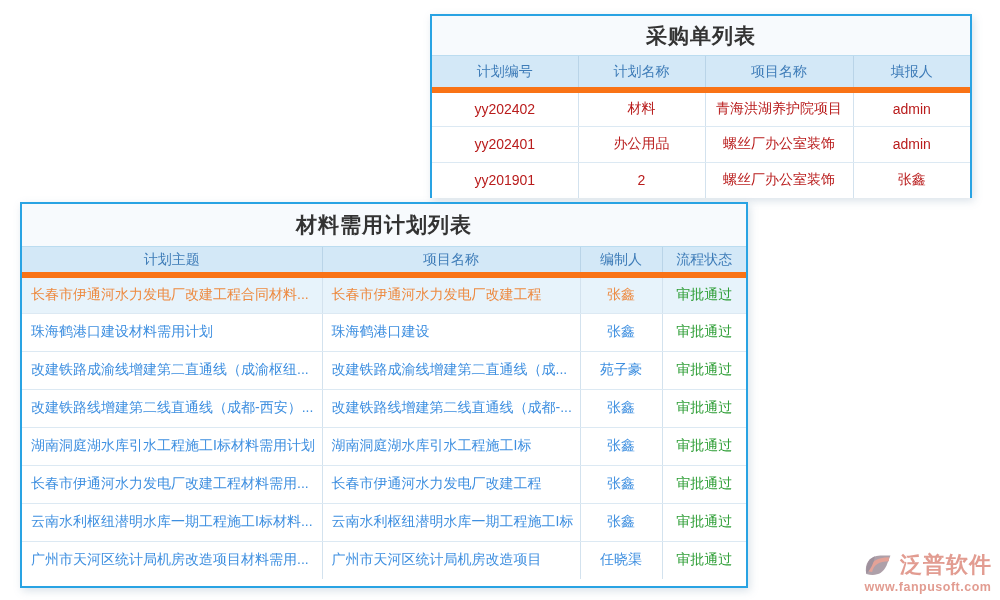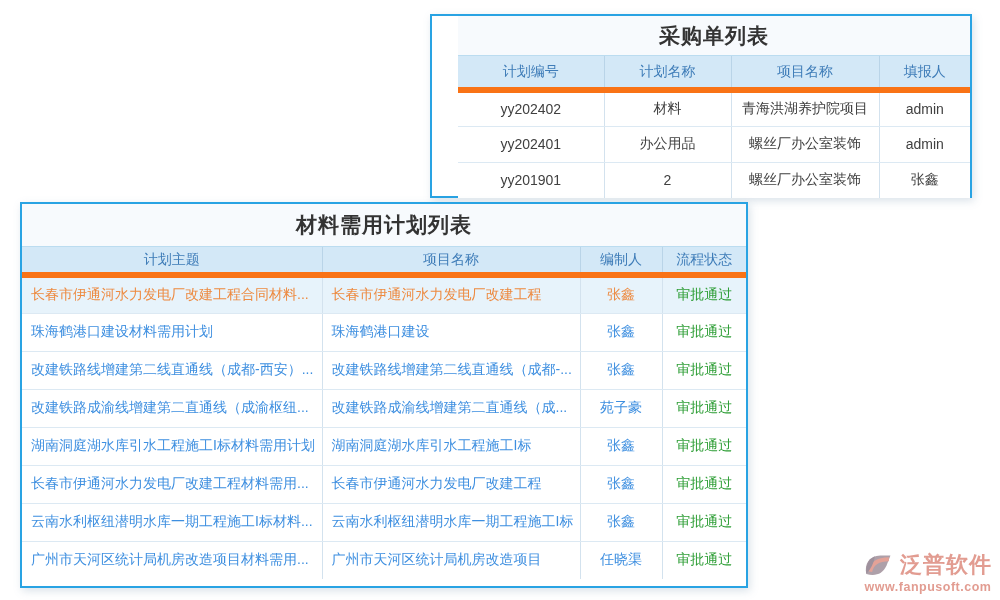--- a/index.html
+++ b/index.html
@@ -31,24 +31,24 @@
   }
   thead th:first-child{border-left:none;}
   tbody td{
     border-left:1px solid #D3E2EE;border-bottom:1px solid #DCE9F3;
     background:#fff;
   }
   tbody td:first-child{border-left:none;}
   tbody tr:last-child td{border-bottom:none;}
 
   
-  #purchase-panel{left:430px;top:14px;width:542px;height:184px;padding-left:26px;}
+  #purchase-panel{left:430px;top:14px;width:542px;height:184px;}
   #purchase-panel .panel-title{height:39px;}
   #purchase-panel thead th{height:34px;}
-  #purchase-panel tbody td{height:36px;text-align:center;color:#404040;margin-top:20px;}
+  #purchase-panel tbody td{height:36px;text-align:center;color:#b91c1c;margin-top:20px;}
 
   
   #material-panel{left:20px;top:202px;width:728px;height:386px;}
   #material-panel .panel-title{height:42px;}
   #material-panel thead th{height:28px;}
   #material-panel tbody td{height:38px;color:#3E8FE0;}
   #material-panel td.c-left{text-align:left;padding:0 6px 0 9px;}
   #material-panel td.c-center{text-align:center;}
   #material-panel td.status{color:#2E9E36;}
   #material-panel tr.highlight td{background:#E7F3FB;}
@@ -136,29 +136,29 @@
         <td class="c-center editor">张鑫</td>
         <td class="c-center status">审批通过</td>
       </tr>
       <tr>
         <td class="c-left">珠海鹤港口建设材料需用计划</td>
         <td class="c-left">珠海鹤港口建设</td>
         <td class="c-center editor">张鑫</td>
         <td class="c-center status">审批通过</td>
       </tr>
       <tr>
+        <td class="c-left">改建铁路成渝线增建第二直通线（成渝枢纽...</td>
+        <td class="c-left">改建铁路成渝线增建第二直通线（成...</td>
+        <td class="c-center editor">苑子豪</td>
+        <td class="c-center status">审批通过</td>
+      </tr>
+      <tr>
         <td class="c-left">改建铁路线增建第二线直通线（成都-西安）...</td>
         <td class="c-left">改建铁路线增建第二线直通线（成都-...</td>
         <td class="c-center editor">张鑫</td>
-        <td class="c-center status">审批通过</td>
-      </tr>
-      <tr>
-        <td class="c-left">改建铁路成渝线增建第二直通线（成渝枢纽...</td>
-        <td class="c-left">改建铁路成渝线增建第二直通线（成...</td>
-        <td class="c-center editor">苑子豪</td>
         <td class="c-center status">审批通过</td>
       </tr>
       <tr>
         <td class="c-left">湖南洞庭湖水库引水工程施工I标材料需用计划</td>
         <td class="c-left">湖南洞庭湖水库引水工程施工I标</td>
         <td class="c-center editor">张鑫</td>
         <td class="c-center status">审批通过</td>
       </tr>
       <tr>
         <td class="c-left">长春市伊通河水力发电厂改建工程材料需用...</td>

